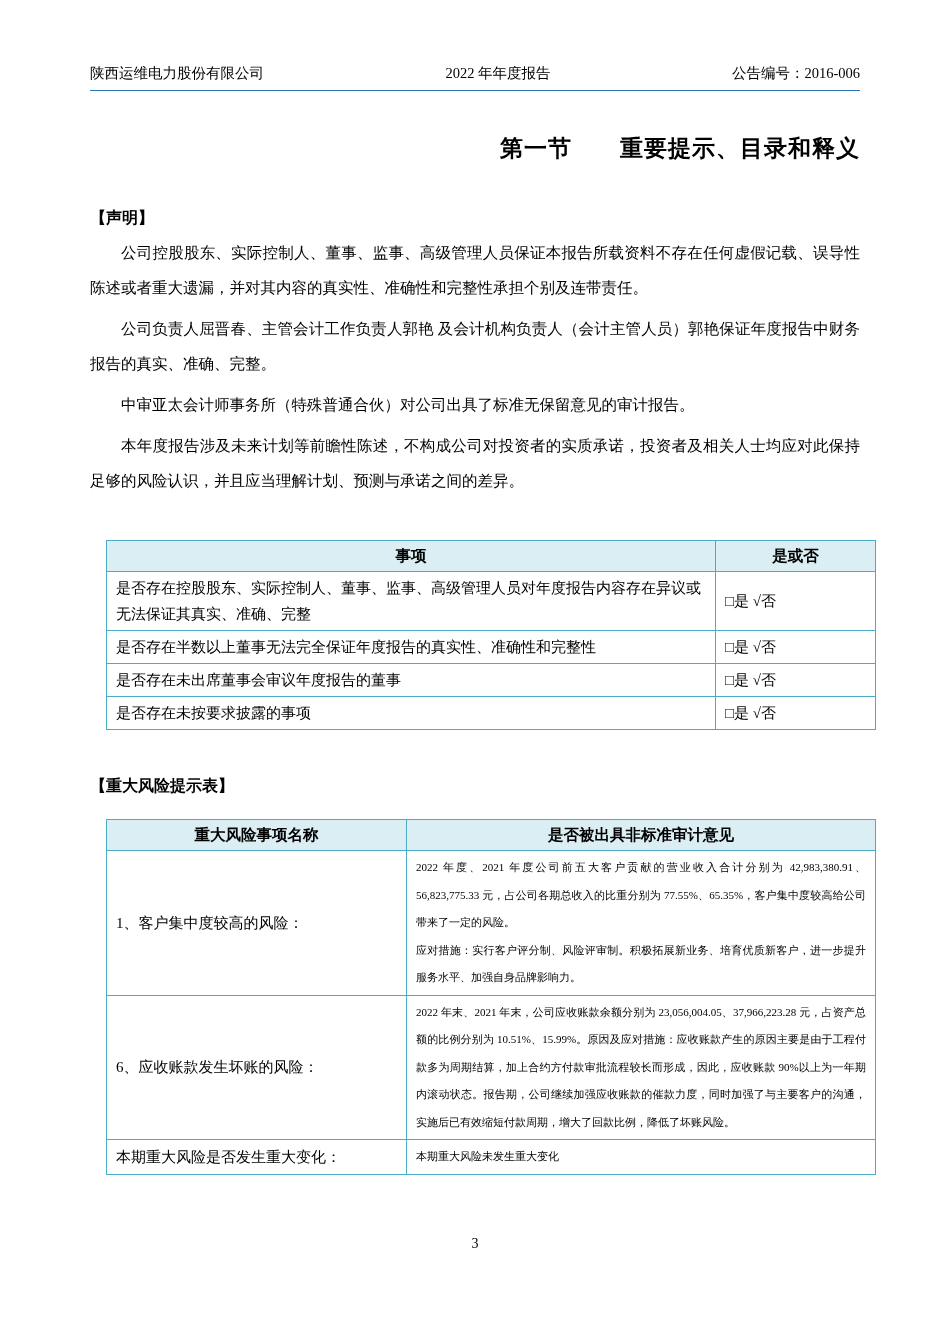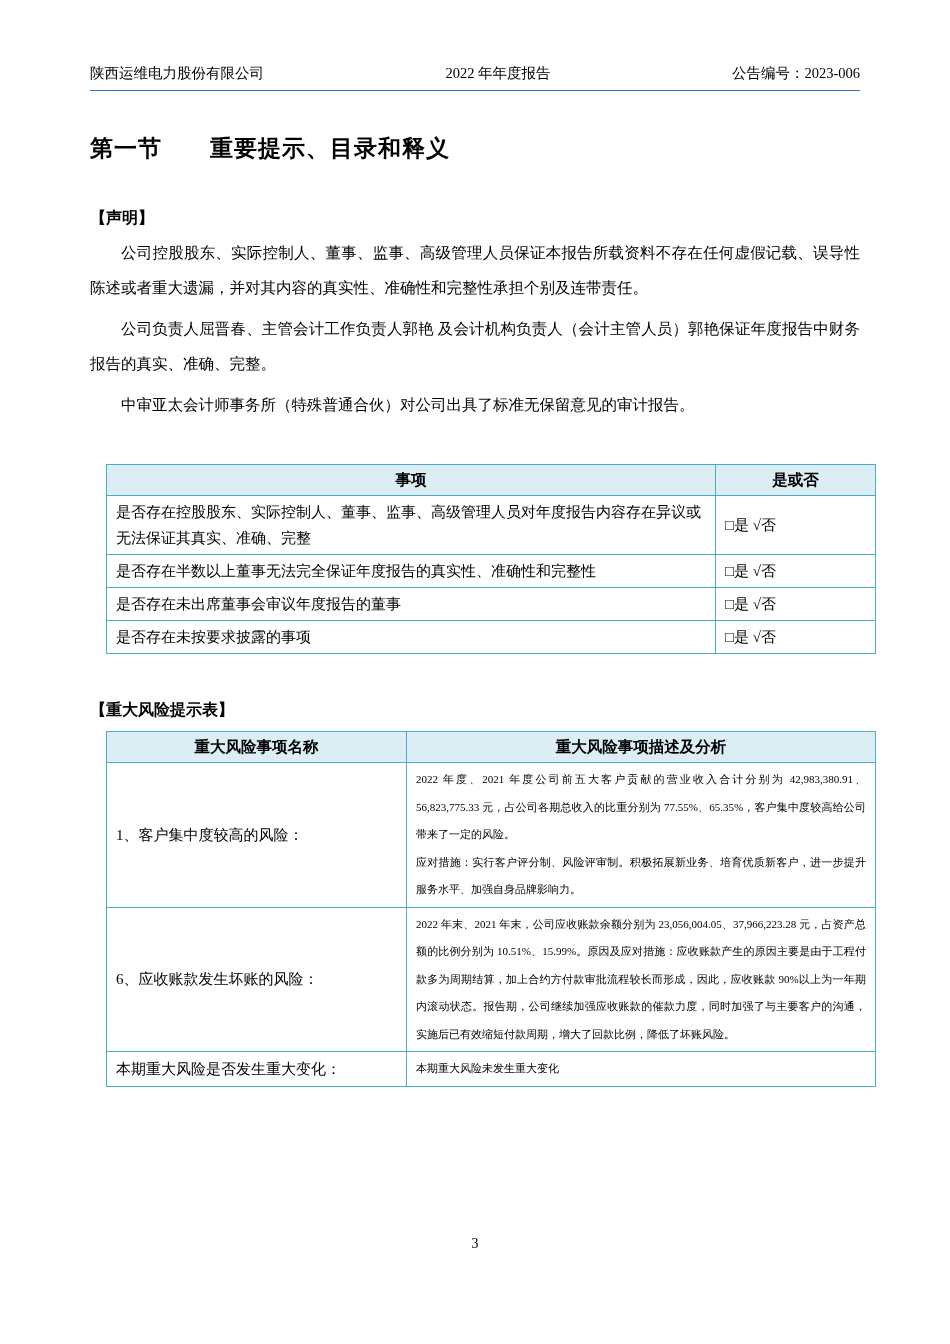--- a/index.html
+++ b/index.html
@@ -18,21 +18,21 @@
     display: flex;
     justify-content: space-between;
     align-items: flex-end;
     padding-top: 64px;
     padding-bottom: 7px;
     border-bottom: 1.5px solid var(--header-rule, #2E75B6);
     font-size: 14.5px;
   }
   .doc-header span { white-space: nowrap; }
   .page-title {
-    text-align: left;
+    text-align: right;
     font-weight: bold;
     font-size: 23px;
     margin-top: 42px;
     letter-spacing: 1px;
     font-family: "Liberation Sans", "DejaVu Sans", sans-serif;
   }
   .section-heading {
     font-weight: bold;
     font-size: 16px;
     margin-top: 44px;
@@ -63,21 +63,21 @@
   }
   table.doc-table td {
     border: 1px solid var(--table-border, #4BACC6);
     padding: 3px 9px;
     line-height: 26px;
     vertical-align: middle;
     text-align: left;
   }
   .compliance-table { margin-top: 42px; }
   .col-answer { width: 160px; }
-  .risk-heading { margin-top: 46px; margin-bottom: 10px; }
+  .risk-heading { margin-top: 46px; margin-bottom: 22px; }
   .col-risk-name { width: 300px; }
   .risk-desc-cell { vertical-align: top; }
   .risk-desc-cell p {
     margin: 0;
     text-align: justify;
     line-height: 27.5px;
     font-size: 11px;
   }
   .risk-desc-cell { padding-top: 4px; padding-bottom: 4px; }
   .page-number {
@@ -90,30 +90,31 @@
   }
 </style>
 </head>
 <body>
 
 <div class="page">
 
   <div class="doc-header">
     <span>陕西运维电力股份有限公司</span>
     <span>2022 年年度报告</span>
-    <span>公告编号：2023-006</span>
+    <span>公告编号：2016-006</span>
   </div>
 
   <div class="page-title">第一节　　重要提示、目录和释义</div>
 
   <div class="section-heading">【声明】</div>
 
   <p class="body-para">公司控股股东、实际控制人、董事、监事、高级管理人员保证本报告所载资料不存在任何虚假记载、误导性陈述或者重大遗漏，并对其内容的真实性、准确性和完整性承担个别及连带责任。</p>
   <p class="body-para">公司负责人屈晋春、主管会计工作负责人郭艳 及会计机构负责人（会计主管人员）郭艳保证年度报告中财务报告的真实、准确、完整。</p>
   <p class="body-para">中审亚太会计师事务所（特殊普通合伙）对公司出具了标准无保留意见的审计报告。</p>
+  <p class="body-para">本年度报告涉及未来计划等前瞻性陈述，不构成公司对投资者的实质承诺，投资者及相关人士均应对此保持足够的风险认识，并且应当理解计划、预测与承诺之间的差异。</p>
 
   <table class="doc-table compliance-table">
     <colgroup>
       <col>
       <col class="col-answer">
     </colgroup>
     <thead>
       <tr>
         <th>事项</th>
         <th>是或否</th>
@@ -142,21 +143,21 @@
   <div class="section-heading risk-heading">【重大风险提示表】</div>
 
   <table class="doc-table risk-table">
     <colgroup>
       <col class="col-risk-name">
       <col>
     </colgroup>
     <thead>
       <tr>
         <th>重大风险事项名称</th>
-        <th>重大风险事项描述及分析</th>
+        <th>是否被出具非标准审计意见</th>
       </tr>
     </thead>
     <tbody>
       <tr>
         <td>1、客户集中度较高的风险：</td>
         <td class="risk-desc-cell">
           <p>2022 年度、2021 年度公司前五大客户贡献的营业收入合计分别为 42,983,380.91、56,823,775.33 元，占公司各期总收入的比重分别为 77.55%、65.35%，客户集中度较高给公司带来了一定的风险。</p>
           <p>应对措施：实行客户评分制、风险评审制。积极拓展新业务、培育优质新客户，进一步提升服务水平、加强自身品牌影响力。</p>
         </td>
       </tr>

